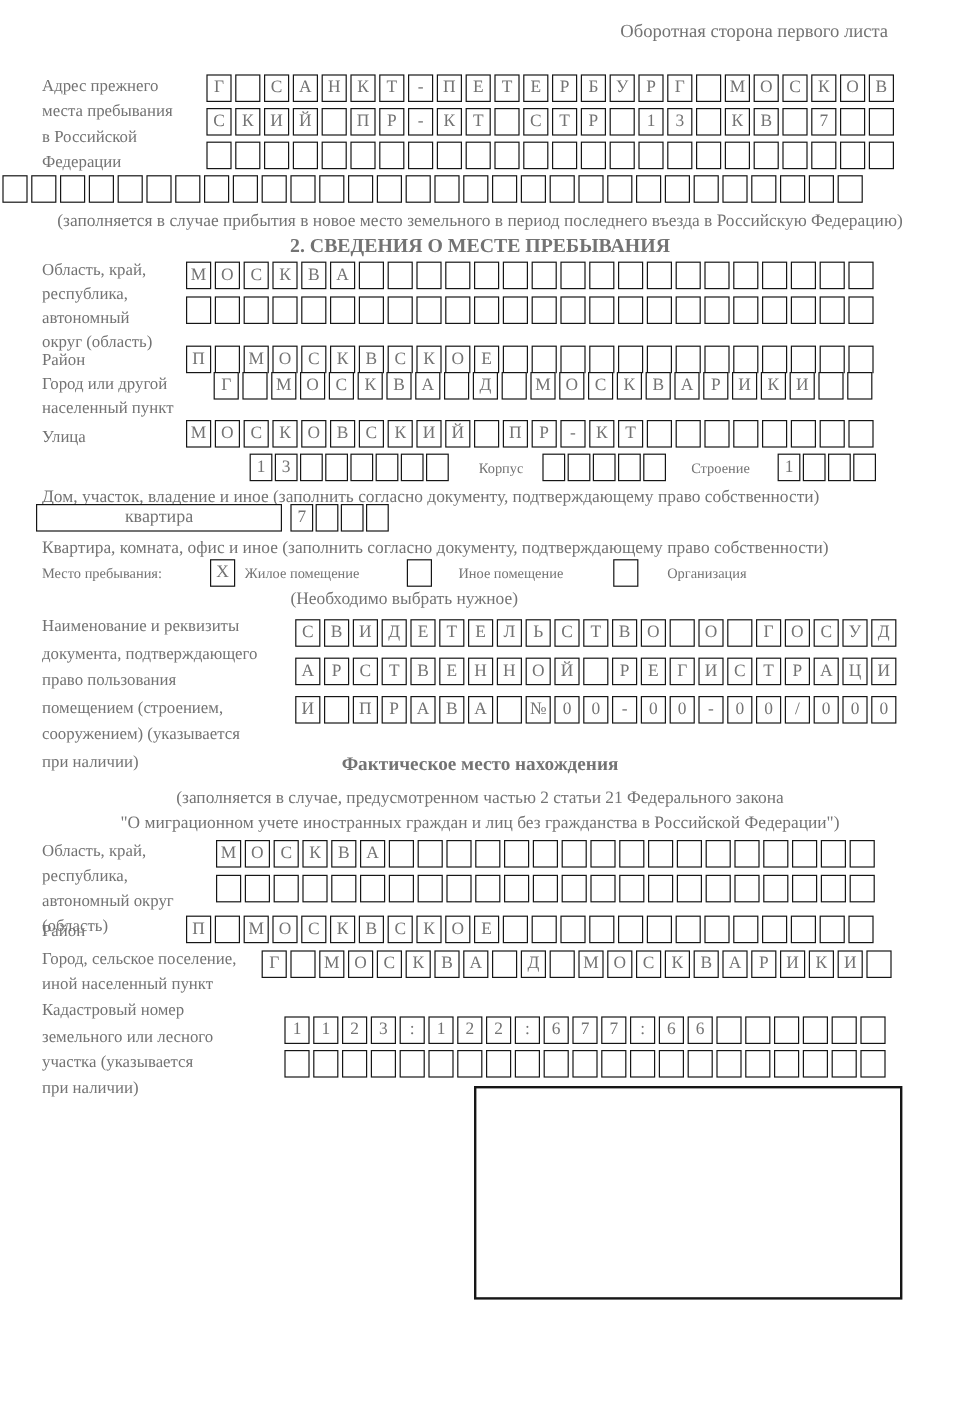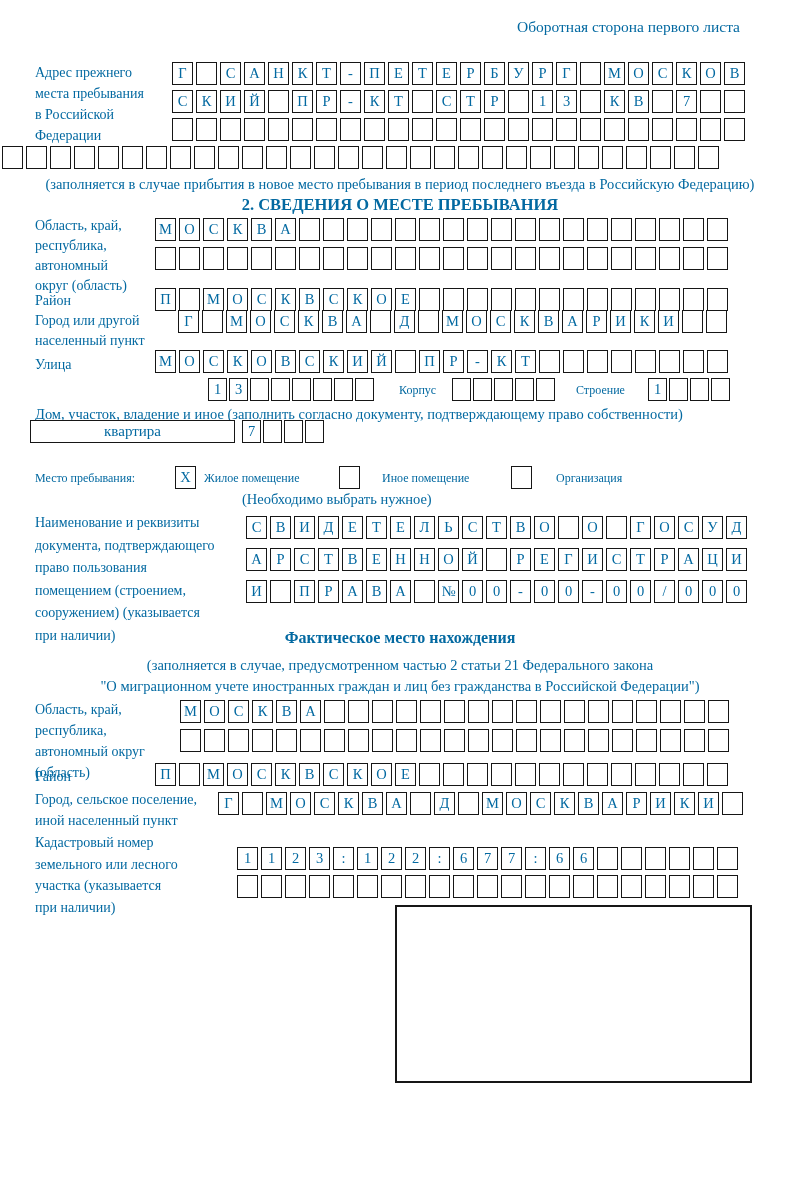--- a/index.html
+++ b/index.html
@@ -1,17 +1,17 @@
 <!DOCTYPE html>
 <html><head>
 <meta charset="utf-8">
 <style>
   html,body{margin:0;padding:0;background:#fff;}
   .page{position:relative;width:800px;height:1180px;background:#fff;overflow:hidden;
-        font-family:"Liberation Serif","DejaVu Serif",serif;color:#0369a1;}
+        font-family:"Liberation Serif","DejaVu Serif",serif;color:#737373;}
   .pre{white-space:pre-line;}
   .lbl{position:absolute;font-size:14px;line-height:21px;}
   .cap{position:absolute;font-size:14.5px;line-height:19px;}
   .center{left:0;width:800px;text-align:center;}
   .title{position:absolute;font-weight:bold;font-size:16.5px;}
   .cellrow{position:absolute;display:flex;gap:3px;}
   .cellrow.small{gap:2px;}
   .cell{flex:0 0 auto;width:19px;height:21px;border:1.5px solid #161616;background:#fff;
         display:flex;align-items:center;justify-content:center;
         font-size:14.5px;line-height:1;}
@@ -140,21 +140,21 @@
       <span class="cell"></span>
       <span class="cell"></span>
       <span class="cell"></span>
       <span class="cell"></span>
       <span class="cell"></span>
       <span class="cell"></span>
       <span class="cell"></span>
       <span class="cell"></span>
       <span class="cell"></span>
     </div>
-  <div class="cap center" style="top:175px;">(заполняется в случае прибытия в новое место пребывания в период последнего въезда в Российскую Федерацию)</div>
+  <div class="cap center" style="top:175px;">(заполняется в случае прибытия в новое место земельного в период последнего въезда в Российскую Федерацию)</div>
 
   <div class="title center" style="top:195px;">2. СВЕДЕНИЯ О МЕСТЕ ПРЕБЫВАНИЯ</div>
 
   <div class="lbl pre" style="left:35px;top:216px;line-height:20px;">Область, край,
 республика,
 автономный
 округ (область)</div>
   <div class="cellrow" style="left:155px;top:218px;">
       <span class="cell">М</span>
       <span class="cell">О</span>
@@ -319,20 +319,21 @@
     </div>
   <div class="cap" style="left:35px;top:405px;">Дом, участок, владение и иное (заполнить согласно документу, подтверждающему право собственности)</div>
 
   <div class="fieldbox" style="left:30px;top:420px;width:203px;">квартира</div>
   <div class="cellrow small" style="left:242px;top:420px;">
       <span class="cell">7</span>
       <span class="cell"></span>
       <span class="cell"></span>
       <span class="cell"></span>
     </div>
+  <div class="cap" style="left:35px;top:448px;">Квартира, комната, офис и иное (заполнить согласно документу, подтверждающему право собственности)</div>
 
   <div class="inl" style="left:35px;top:468px;">Место пребывания:</div>
   <div class="checkbox" style="left:175px;top:466px;">X</div>
   <div class="inl" style="left:204px;top:468px;">Жилое помещение</div>
   <div class="checkbox" style="left:339px;top:466px;"></div>
   <div class="inl" style="left:382px;top:468px;">Иное помещение</div>
   <div class="checkbox" style="left:511px;top:466px;"></div>
   <div class="inl" style="left:556px;top:468px;">Организация</div>
   <div class="cap" style="left:242px;top:490px;">(Необходимо выбрать нужное)</div>
 

